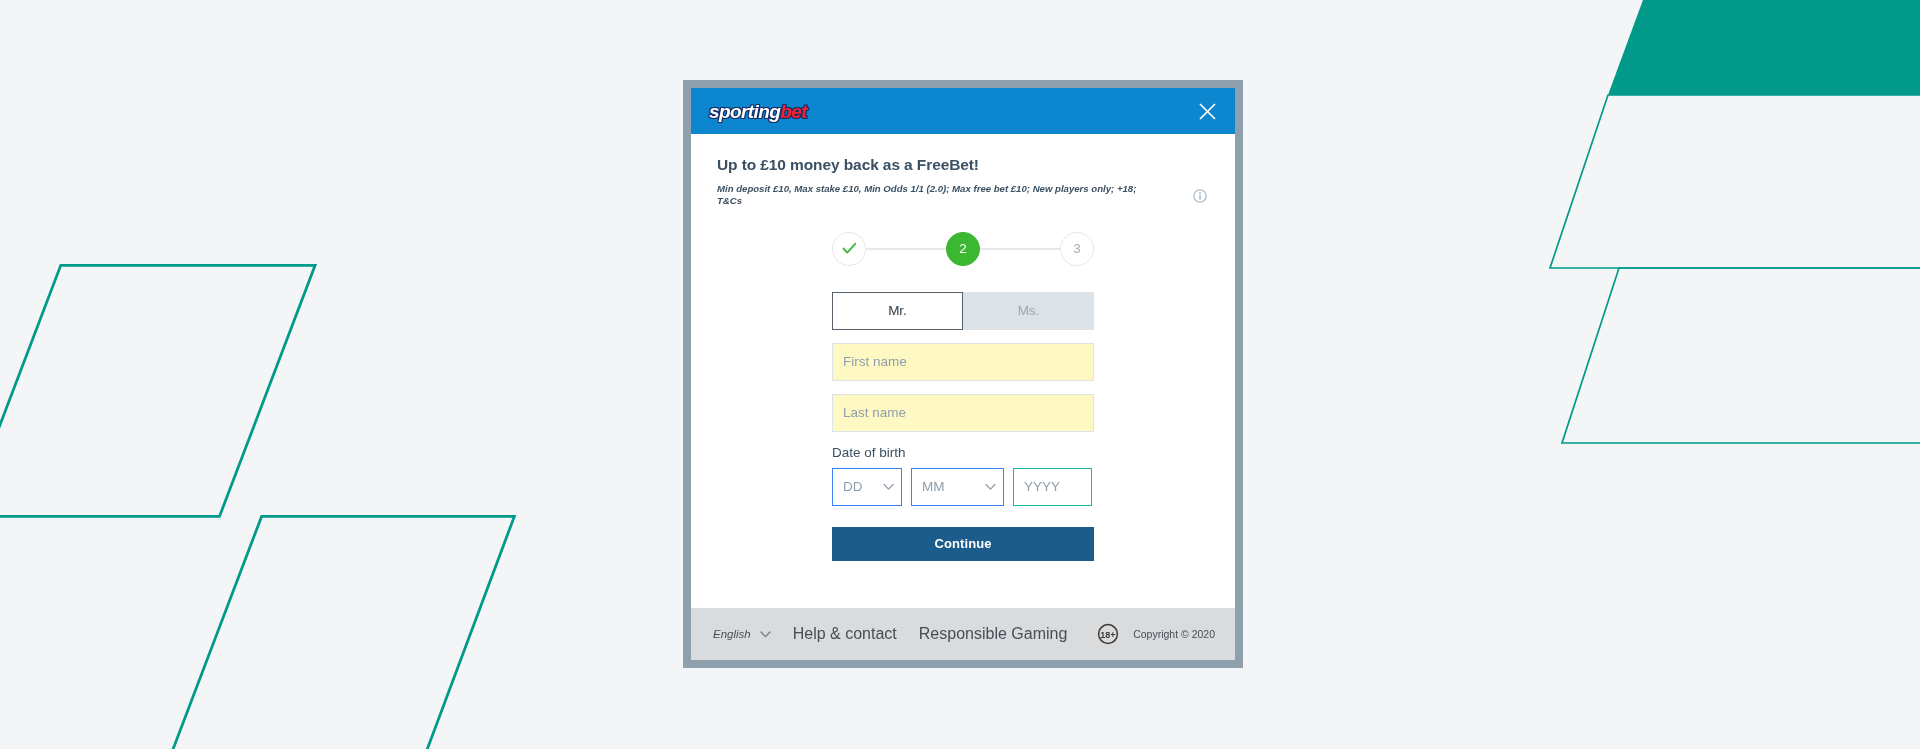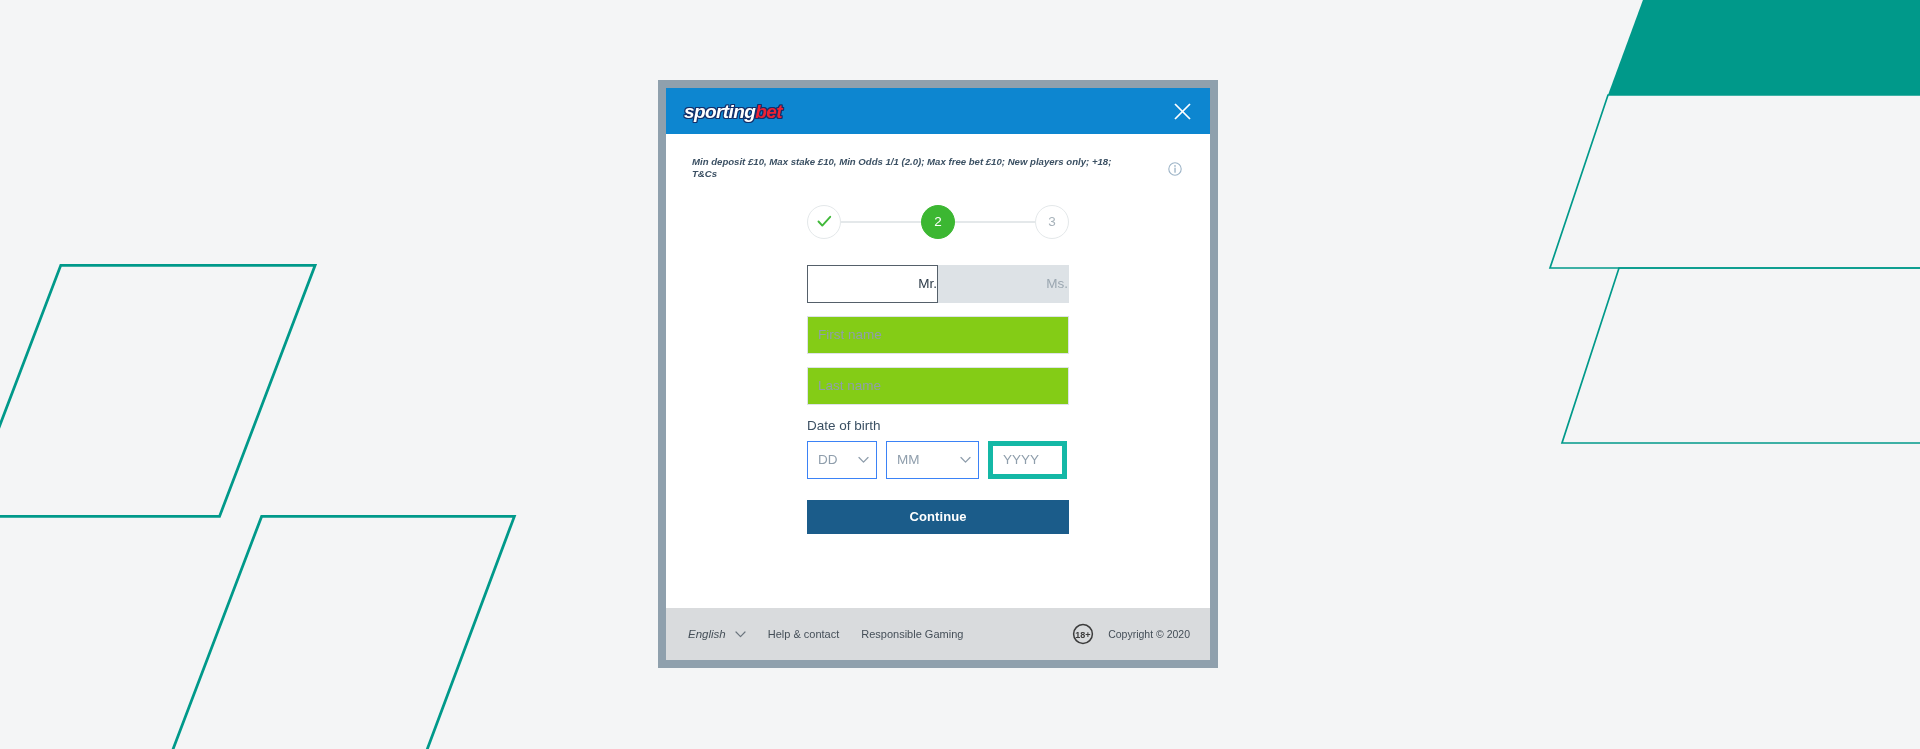--- a/index.html
+++ b/index.html
@@ -19,21 +19,21 @@
     inset: 0;
     width: 1920px;
     height: 749px;
     overflow: hidden;
     z-index: 0;
   }
 
   
   #modal-frame {
     position: absolute;
-    left: 658px;
+    left: 683px;
     top: 80px;
     width: 560px;
     height: 588px;
     background: #8fa0ad;
     padding: 8px;
     z-index: 5;
   }
 
   #modal {
     width: 100%;
@@ -172,21 +172,21 @@
   }
 
   #title-toggle {
     display: flex;
     width: 100%;
     height: 38px;
     margin-bottom: 13px;
   }
   .toggle-opt {
     flex: 1 1 50%;
-    display: flex; align-items: center; justify-content: flex-end;
+    display: flex; align-items: center; justify-content: center;
     font-size: 13.5px;
     cursor: pointer;
     background: none;
     font-family: inherit;
   }
   .toggle-opt.selected {
     background: #ffffff;
     border: 1.5px solid #55606a;
     color: #2d3b48;
   }
@@ -194,21 +194,21 @@
     background: #dde2e6;
     border: 1.5px solid #dde2e6;
     color: #9ba7b1;
   }
 
   .text-field {
     display: block;
     width: 100%;
     height: 38px;
     border: 1px solid #dde3e8;
-    background: #84cc16;
+    background: #fef9c3;
     padding: 0 10px;
     font-size: 13.5px;
     font-family: inherit;
     color: #3b5063;
     margin-bottom: 13px;
     outline: none;
   }
   .text-field::placeholder { color: #8f9eac; opacity: 1; }
 
   #dob-label {
@@ -243,21 +243,21 @@
   }
   .dob-chevron {
     position: absolute;
     right: 8px; top: 50%;
     transform: translateY(-50%);
     pointer-events: none;
   }
   #dob-year {
     width: 79px;
     height: 38px;
-    border: 5px solid #14b8a6;
+    border: 1px solid #14b8a6;
     background: #ffffff;
     padding: 0 10px;
     font-size: 13.5px;
     font-family: inherit;
     color: #3b5063;
     outline: none;
   }
   #dob-year::placeholder { color: #8f9eac; opacity: 1; }
 
   #continue-button {
@@ -288,21 +288,21 @@
     gap: 22px;
   }
   #lang-select {
     display: flex;
     align-items: center;
     gap: 9px;
     cursor: pointer;
     font-style: italic;
   }
   .footer-link {
-    font-size: 11px;
+    font-size: 16px;
     color: #454f58;
     cursor: pointer;
     text-decoration: none;
     white-space: nowrap;
   }
   .footer-text {
     font-size: 11.5px;
     color: #454f58;
     white-space: nowrap;
   }
@@ -356,20 +356,21 @@
       <button id="close-button" aria-label="Close">
         <svg width="19" height="19" viewBox="0 0 19 19">
           <line x1="2" y1="2" x2="17" y2="17" stroke="#ffffff" stroke-width="1.7"></line>
           <line x1="17" y1="2" x2="2" y2="17" stroke="#ffffff" stroke-width="1.7"></line>
         </svg>
       </button>
     </div>
 
     <div id="modal-body">
 
+      <div id="promo-title">Up to £10 money back as a FreeBet!</div>
 
       <div id="promo-terms-row">
         <div id="promo-terms">Min deposit £10, Max stake £10, Min Odds 1/1 (2.0); Max free bet £10; New players only; +18; T&amp;Cs</div>
         <div id="info-icon" title="More information">
           <svg width="14" height="14" viewBox="0 0 14 14">
             <circle cx="7" cy="7" r="6.2" fill="none" stroke="#9db4c7" stroke-width="1.1"></circle>
             <circle cx="7" cy="3.9" r="0.85" fill="#9db4c7"></circle>
             <rect x="6.35" y="5.7" width="1.35" height="5" fill="#9db4c7"></rect>
           </svg>
         </div>

